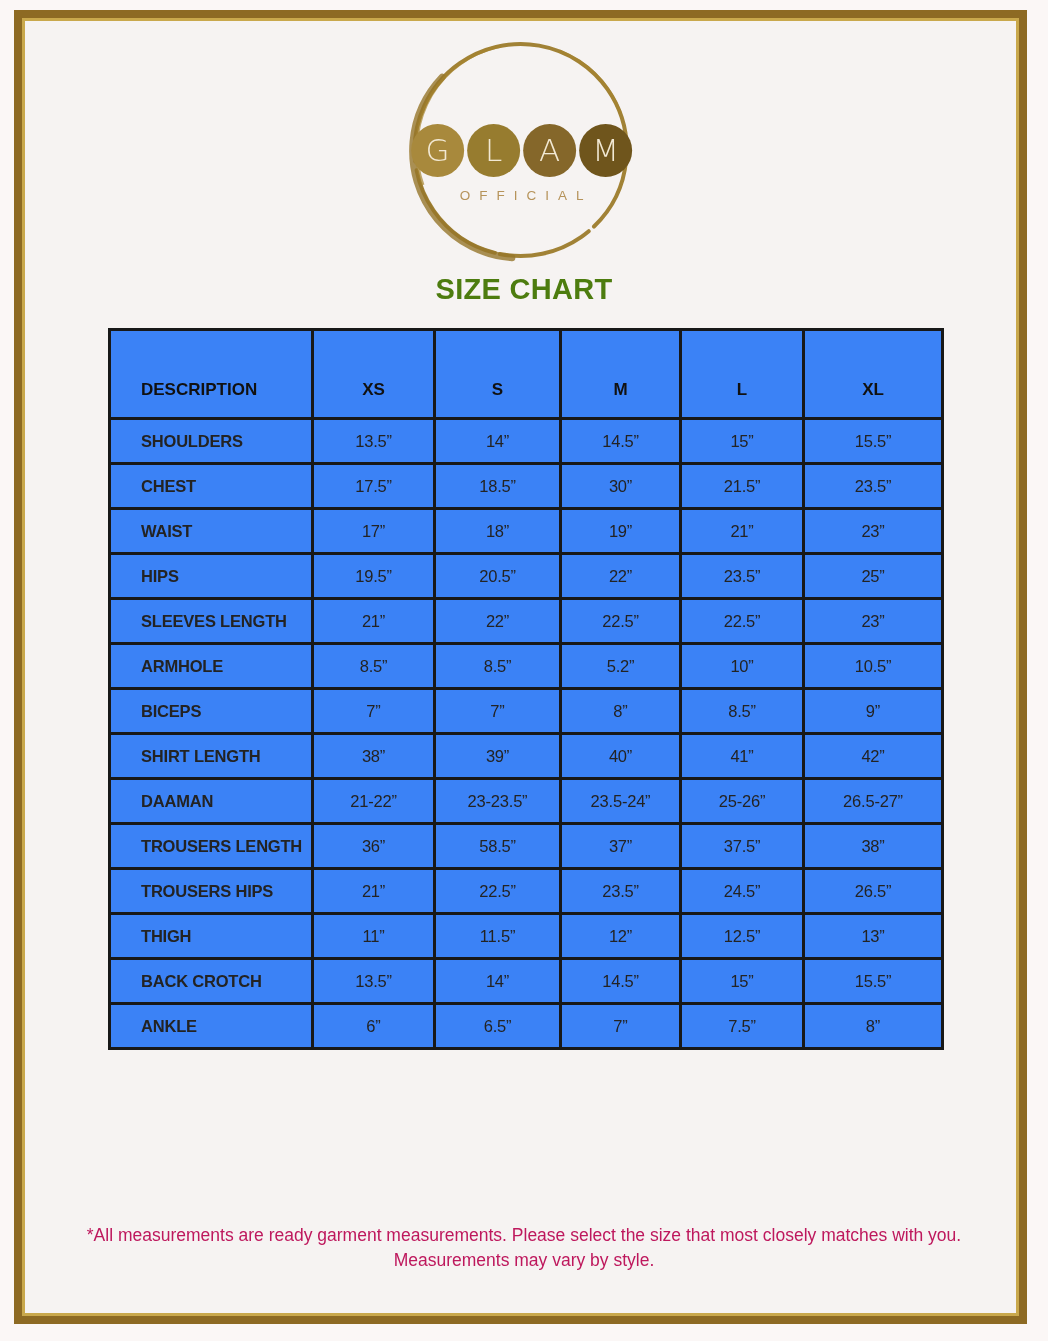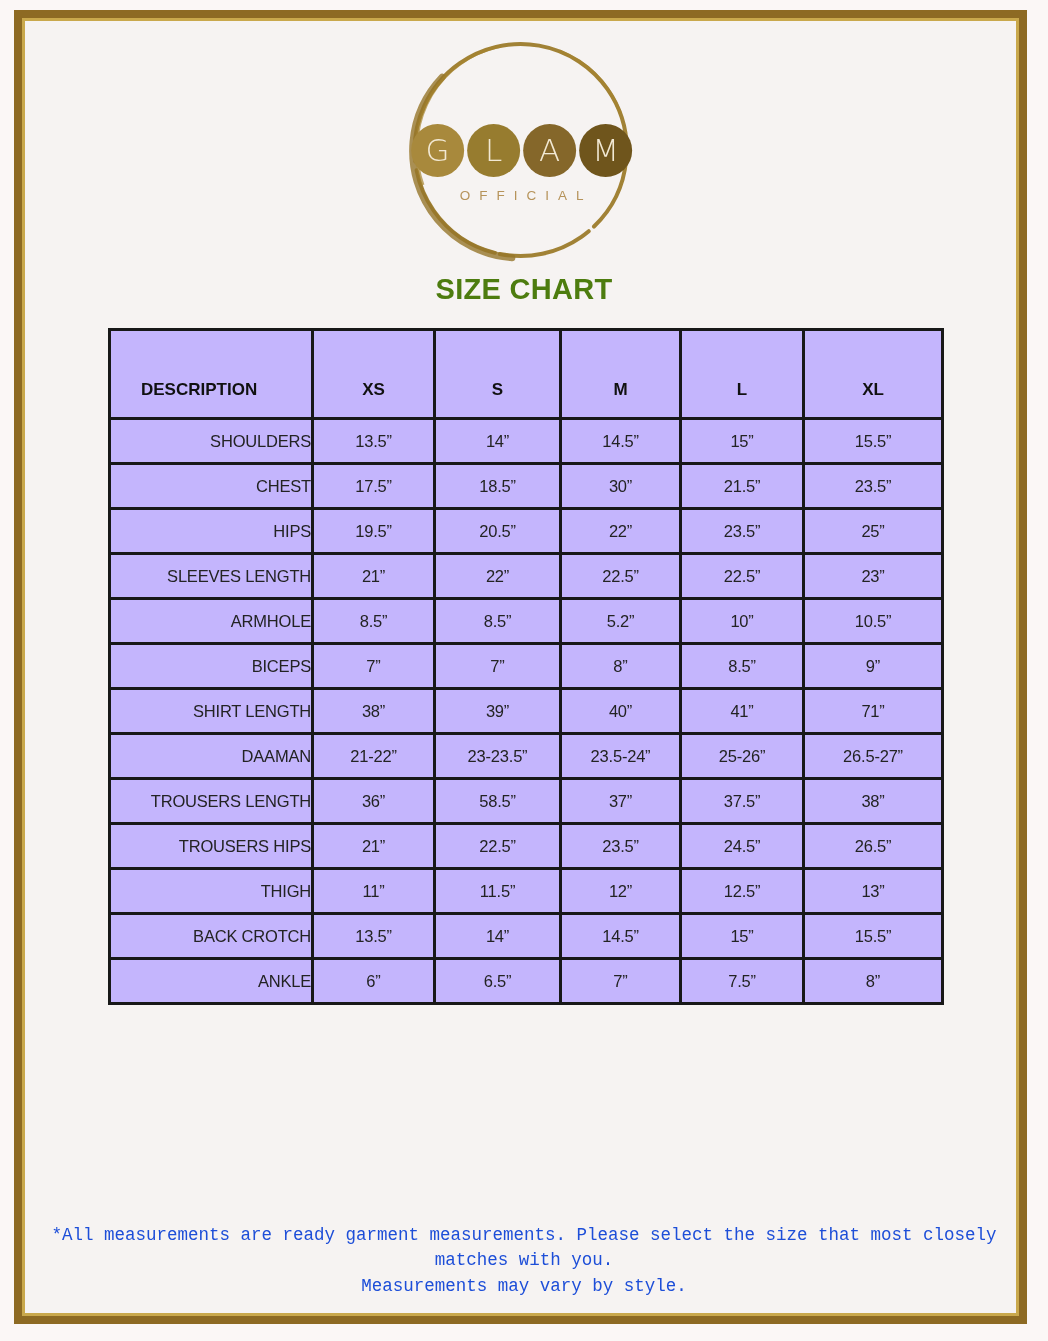--- a/index.html
+++ b/index.html
@@ -66,21 +66,21 @@
     color: #4d7c0f;
     letter-spacing: 0.3px;
   }
   
   table.size-table {
     position: absolute;
     left: 108px; top: 328px;
     width: 833px;
     border-collapse: collapse;
     table-layout: fixed;
-    background: #c4b5fd;
+    background: #3b82f6;
   }
   table.size-table th, table.size-table td {
     border: 3px solid #181818;
     color: #232323;
   }
   table.size-table th {
     height: 89px;
     vertical-align: bottom;
     padding-bottom: 17px;
     font-size: 17px;
@@ -92,32 +92,32 @@
     text-align: left;
     padding-left: 30px;
   }
   table.size-table td {
     height: 45px;
     font-size: 16.5px;
     text-align: center;
     letter-spacing: -0.2px;
   }
   table.size-table td.label-cell {
-    text-align: right;
+    text-align: left;
     padding-left: 30px;
+    font-weight: bold;
   }
   
   .footnote {
     position: absolute;
     top: 1223px; left: 50px; right: 50px;
     text-align: center;
     font-size: 17.5px;
     line-height: 1.45;
-    color: #1d4ed8;
-    font-family: Liberation Mono, monospace;
+    color: #be185d;
   }
 </style>
 </head>
 <body>
 
 <div class="page">
 
   <div class="frame"></div>
 
   <div class="logo">
@@ -167,20 +167,28 @@
         </tr>
         <tr>
           <td class="label-cell">CHEST</td>
           <td>17.5”</td>
           <td>18.5”</td>
           <td>30”</td>
           <td>21.5”</td>
           <td>23.5”</td>
         </tr>
         <tr>
+          <td class="label-cell">WAIST</td>
+          <td>17”</td>
+          <td>18”</td>
+          <td>19”</td>
+          <td>21”</td>
+          <td>23”</td>
+        </tr>
+        <tr>
           <td class="label-cell">HIPS</td>
           <td>19.5”</td>
           <td>20.5”</td>
           <td>22”</td>
           <td>23.5”</td>
           <td>25”</td>
         </tr>
         <tr>
           <td class="label-cell">SLEEVES LENGTH</td>
           <td>21”</td>
@@ -204,21 +212,21 @@
           <td>8”</td>
           <td>8.5”</td>
           <td>9”</td>
         </tr>
         <tr>
           <td class="label-cell">SHIRT LENGTH</td>
           <td>38”</td>
           <td>39”</td>
           <td>40”</td>
           <td>41”</td>
-          <td>71”</td>
+          <td>42”</td>
         </tr>
         <tr>
           <td class="label-cell">DAAMAN</td>
           <td>21-22”</td>
           <td>23-23.5”</td>
           <td>23.5-24”</td>
           <td>25-26”</td>
           <td>26.5-27”</td>
         </tr>
         <tr>

